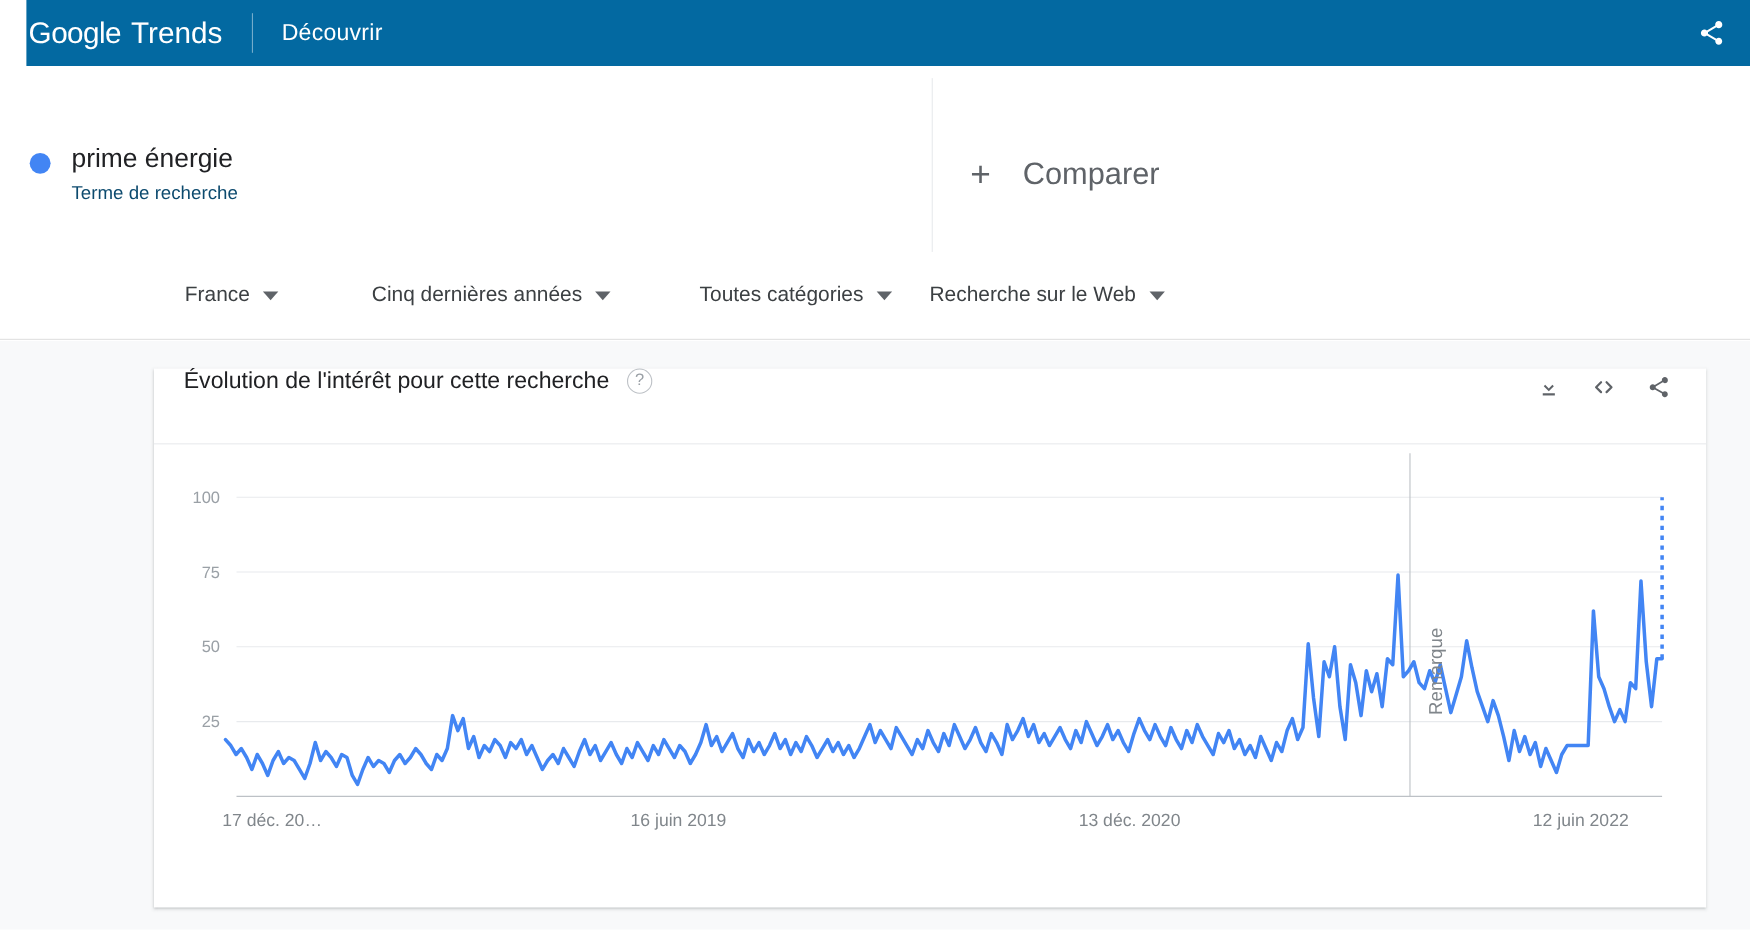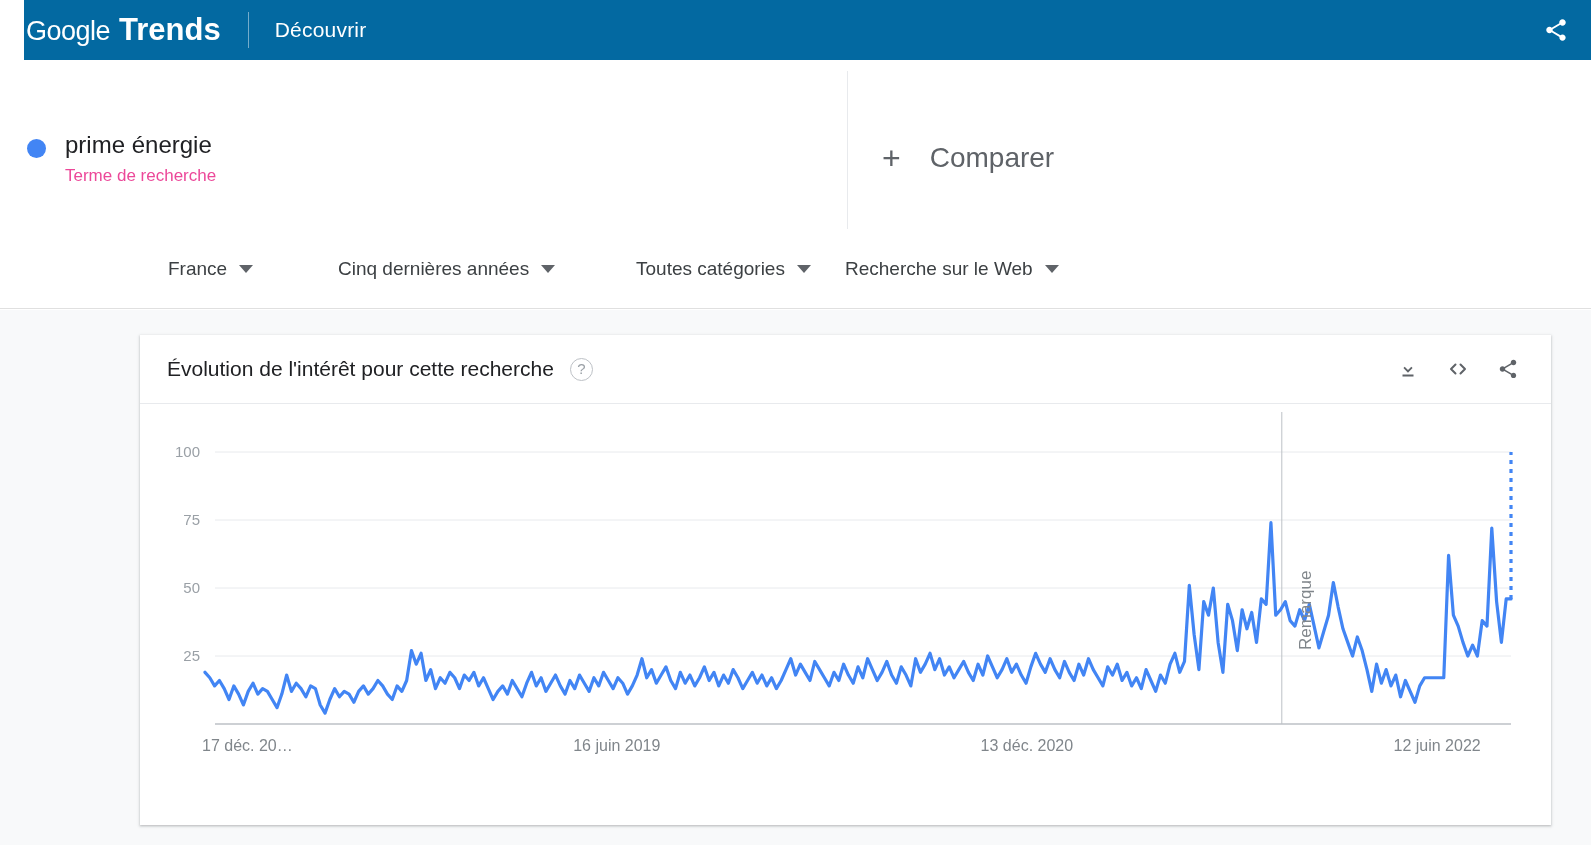--- a/index.html
+++ b/index.html
@@ -21,21 +21,21 @@
   .brand {
     display: flex; align-items: baseline;
     margin-left: 2px; padding-left: 0;
     color: #ffffff;
   }
   .brand-google {
     font-size: 27px; letter-spacing: -0.5px; font-weight: 400;
     color: #ffffff;
   }
   .brand-trends {
-    font-size: 31px; font-weight: 700; margin-left: 9px; color: #ffffff;
+    font-size: 27px; font-weight: 400; margin-left: 9px; color: #ffffff;
   }
   .appbar-divider {
     width: 1px; height: 36px; background: rgba(255,255,255,0.45);
     margin: 0 26px 0 27px;
   }
   .appbar-link {
     color: #ffffff; font-size: 21px; font-weight: 400; letter-spacing: .2px;
   }
   .appbar-spacer { flex: 1; }
   .appbar-share {
@@ -61,21 +61,21 @@
   .term-inner { display: flex; align-items: flex-start; padding-left: 27px; }
   .term-dot {
     width: 19px; height: 19px; border-radius: 50%;
     background: #4285f4; margin-top: 9px; margin-right: 19px;
     flex: none;
   }
   .term-title {
     font-size: 24px; color: #202124; line-height: 30px; font-weight: 400;
   }
   .term-sub {
-    font-size: 17px; color: #ec4899; margin-top: 6px; font-weight: 400;
+    font-size: 17px; color: #0c4a6e; margin-top: 6px; font-weight: 400;
   }
   .compare-cell {
     flex: 1; height: 100%;
     display: flex; align-items: center;
   }
   .compare-btn {
     display: flex; align-items: center; padding-left: 34px; cursor: pointer;
   }
   .compare-plus {
     font-size: 32px; color: #5f6368; font-weight: 300;
@@ -108,21 +108,21 @@
     width: 1591px; height: 535px;
     background: #f8f9fa;
   }
   .card {
     position: absolute; left: 140px; top: 25px;
     width: 1411px; height: 490px;
     background: #ffffff;
     box-shadow: 0 1px 2px rgba(60,64,67,.25), 0 1px 3px 1px rgba(60,64,67,.1);
   }
   .card-header {
-    height: 69px; display: flex; align-items: center;
+    height: 69px; display: flex; align-items: flex-start;
     border-bottom: 1px solid #e8eaed;
     padding: 0 26px 0 27px;
   }
   .card-title {
     font-size: 21px; color: #202124; font-weight: 400;
   }
   .help-icon {
     width: 23px; height: 23px; border-radius: 50%;
     border: 1.6px solid #bdc1c6; color: #9aa0a6;
     font-size: 15px; line-height: 20px; text-align: center;

